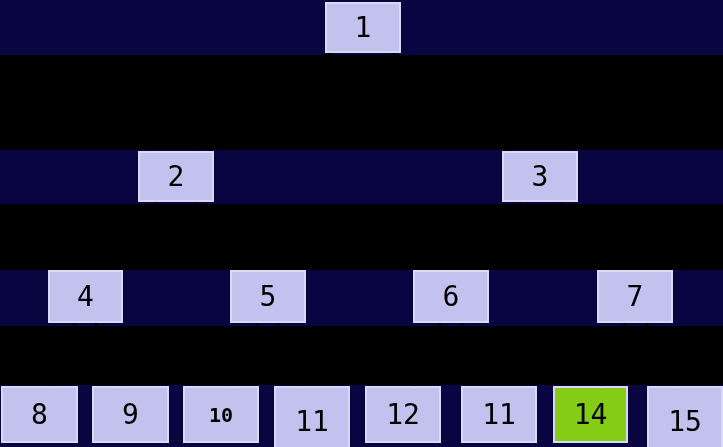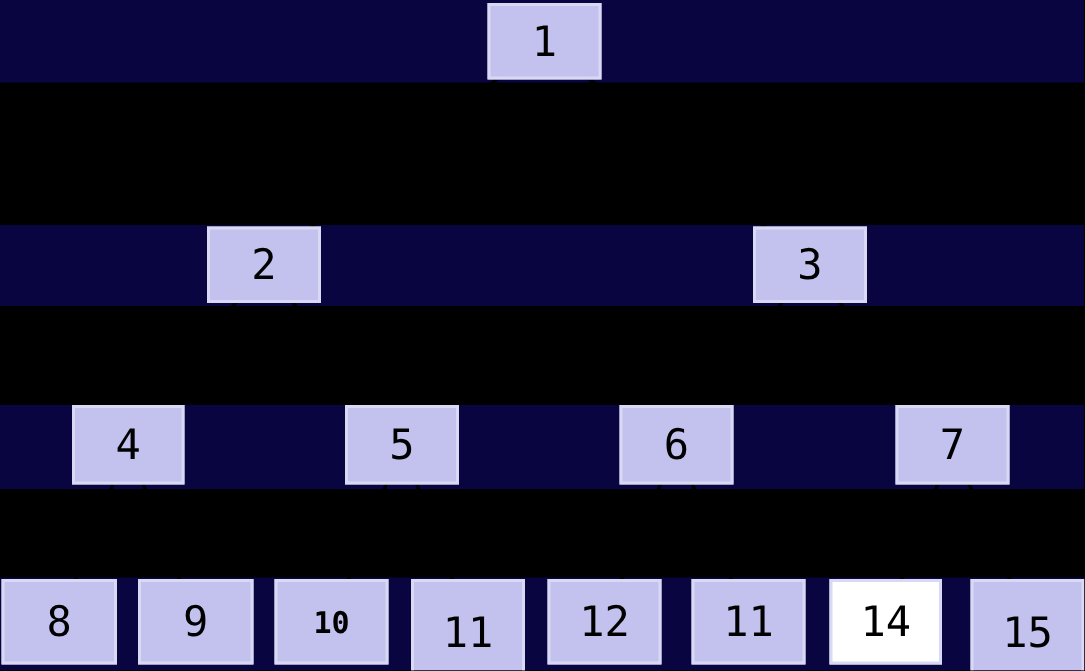--- a/index.html
+++ b/index.html
@@ -97,19 +97,19 @@
     </div>
     <div class="node" style="left: 274px; top: 386px; width: 76px; height: 72px; background: rgb(195, 194, 238); border-color: rgb(217, 217, 244);">
       <span class="node-label" style="font-size: 28px; color: rgb(0, 0, 0);">11</span>
     </div>
     <div class="node" style="left: 365px; top: 386px; width: 76px; height: 57px; background: rgb(195, 194, 238); border-color: rgb(217, 217, 244); justify-content: center;">
       <span class="node-label" style="font-size: 28px; color: rgb(0, 0, 0);">12</span>
     </div>
     <div class="node" style="left: 461px; top: 386px; width: 76px; height: 57px; background: rgb(195, 194, 238); border-color: rgb(217, 217, 244);">
       <span class="node-label" style="font-size: 28px; color: rgb(0, 0, 0);">11</span>
     </div>
-    <div class="node" style="left: 553px; top: 386px; width: 75px; height: 57px; background: #ffffff; border-color: rgb(217, 217, 244);">
+    <div class="node" style="left: 553px; top: 386px; width: 75px; height: 57px; background: #84cc16; border-color: rgb(217, 217, 244);">
       <span class="node-label" style="font-size: 28px; color: rgb(0, 0, 0);">14</span>
     </div>
     <div class="node" style="left: 647px; top: 386px; width: 76px; height: 71px; background: rgb(195, 194, 238); border-color: rgb(217, 217, 244);">
       <span class="node-label" style="font-size: 28px; color: rgb(0, 0, 0);">15</span>
     </div>
   </div>
 
 </body></html>

